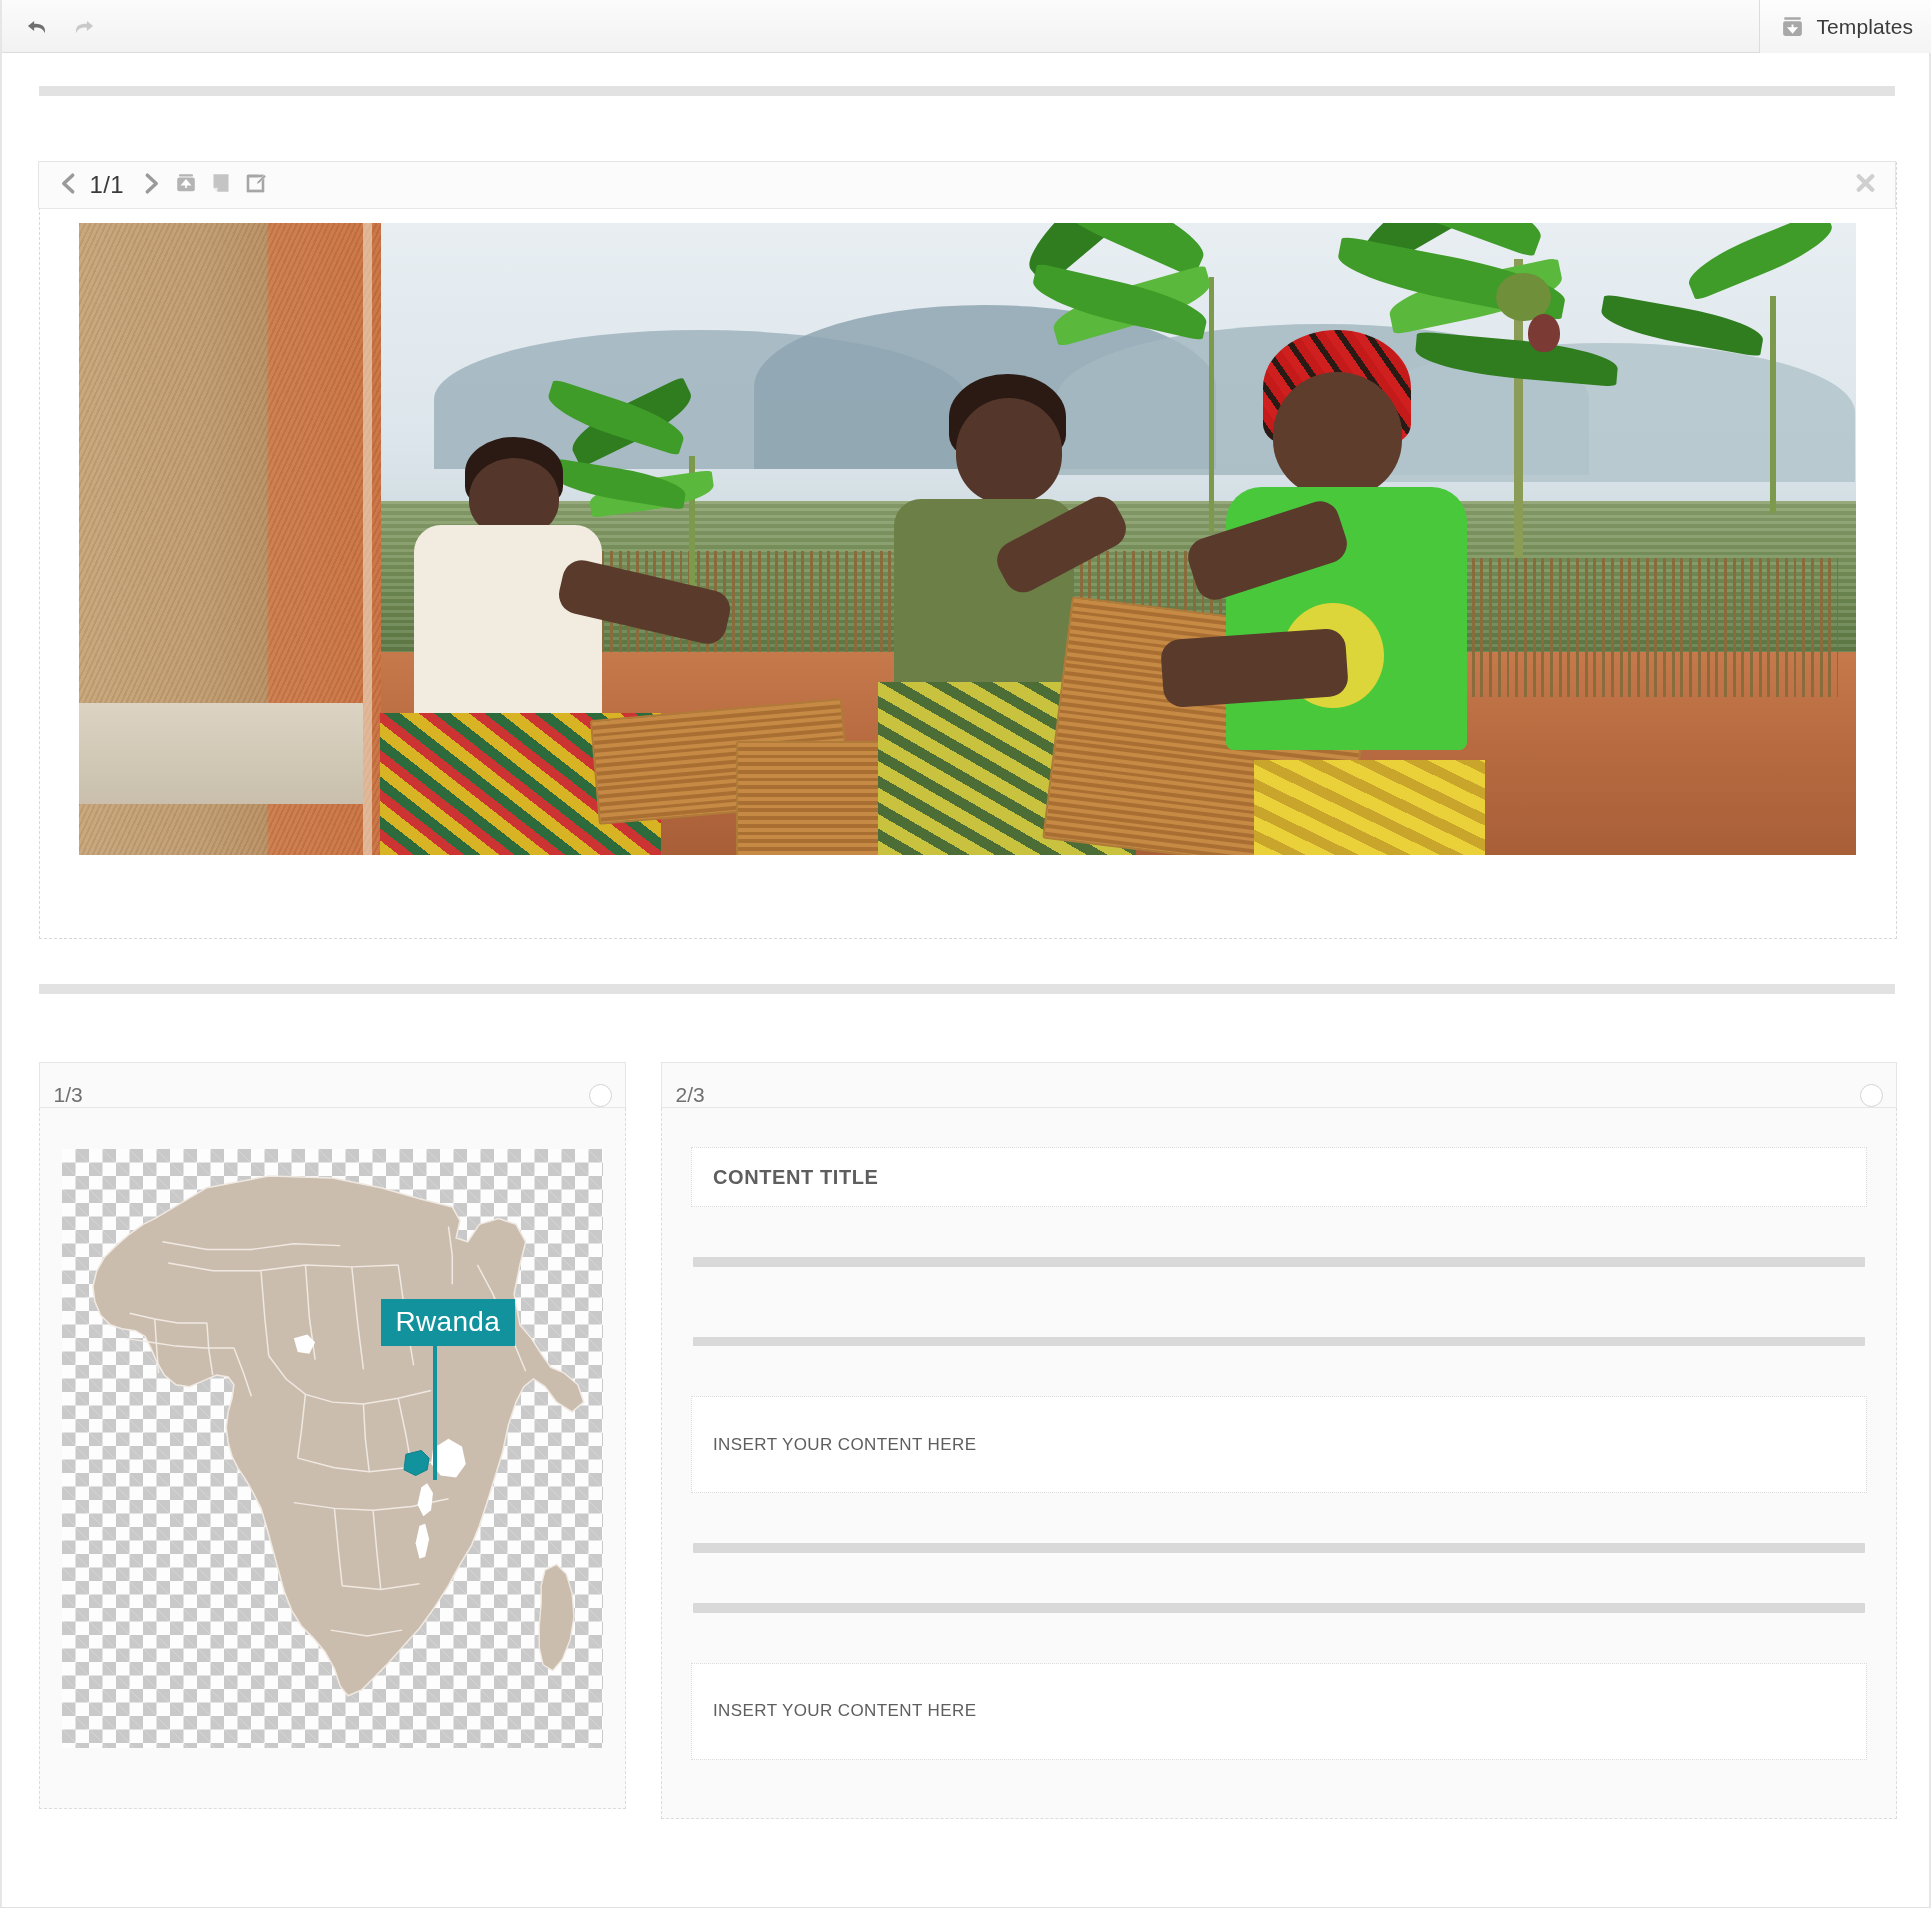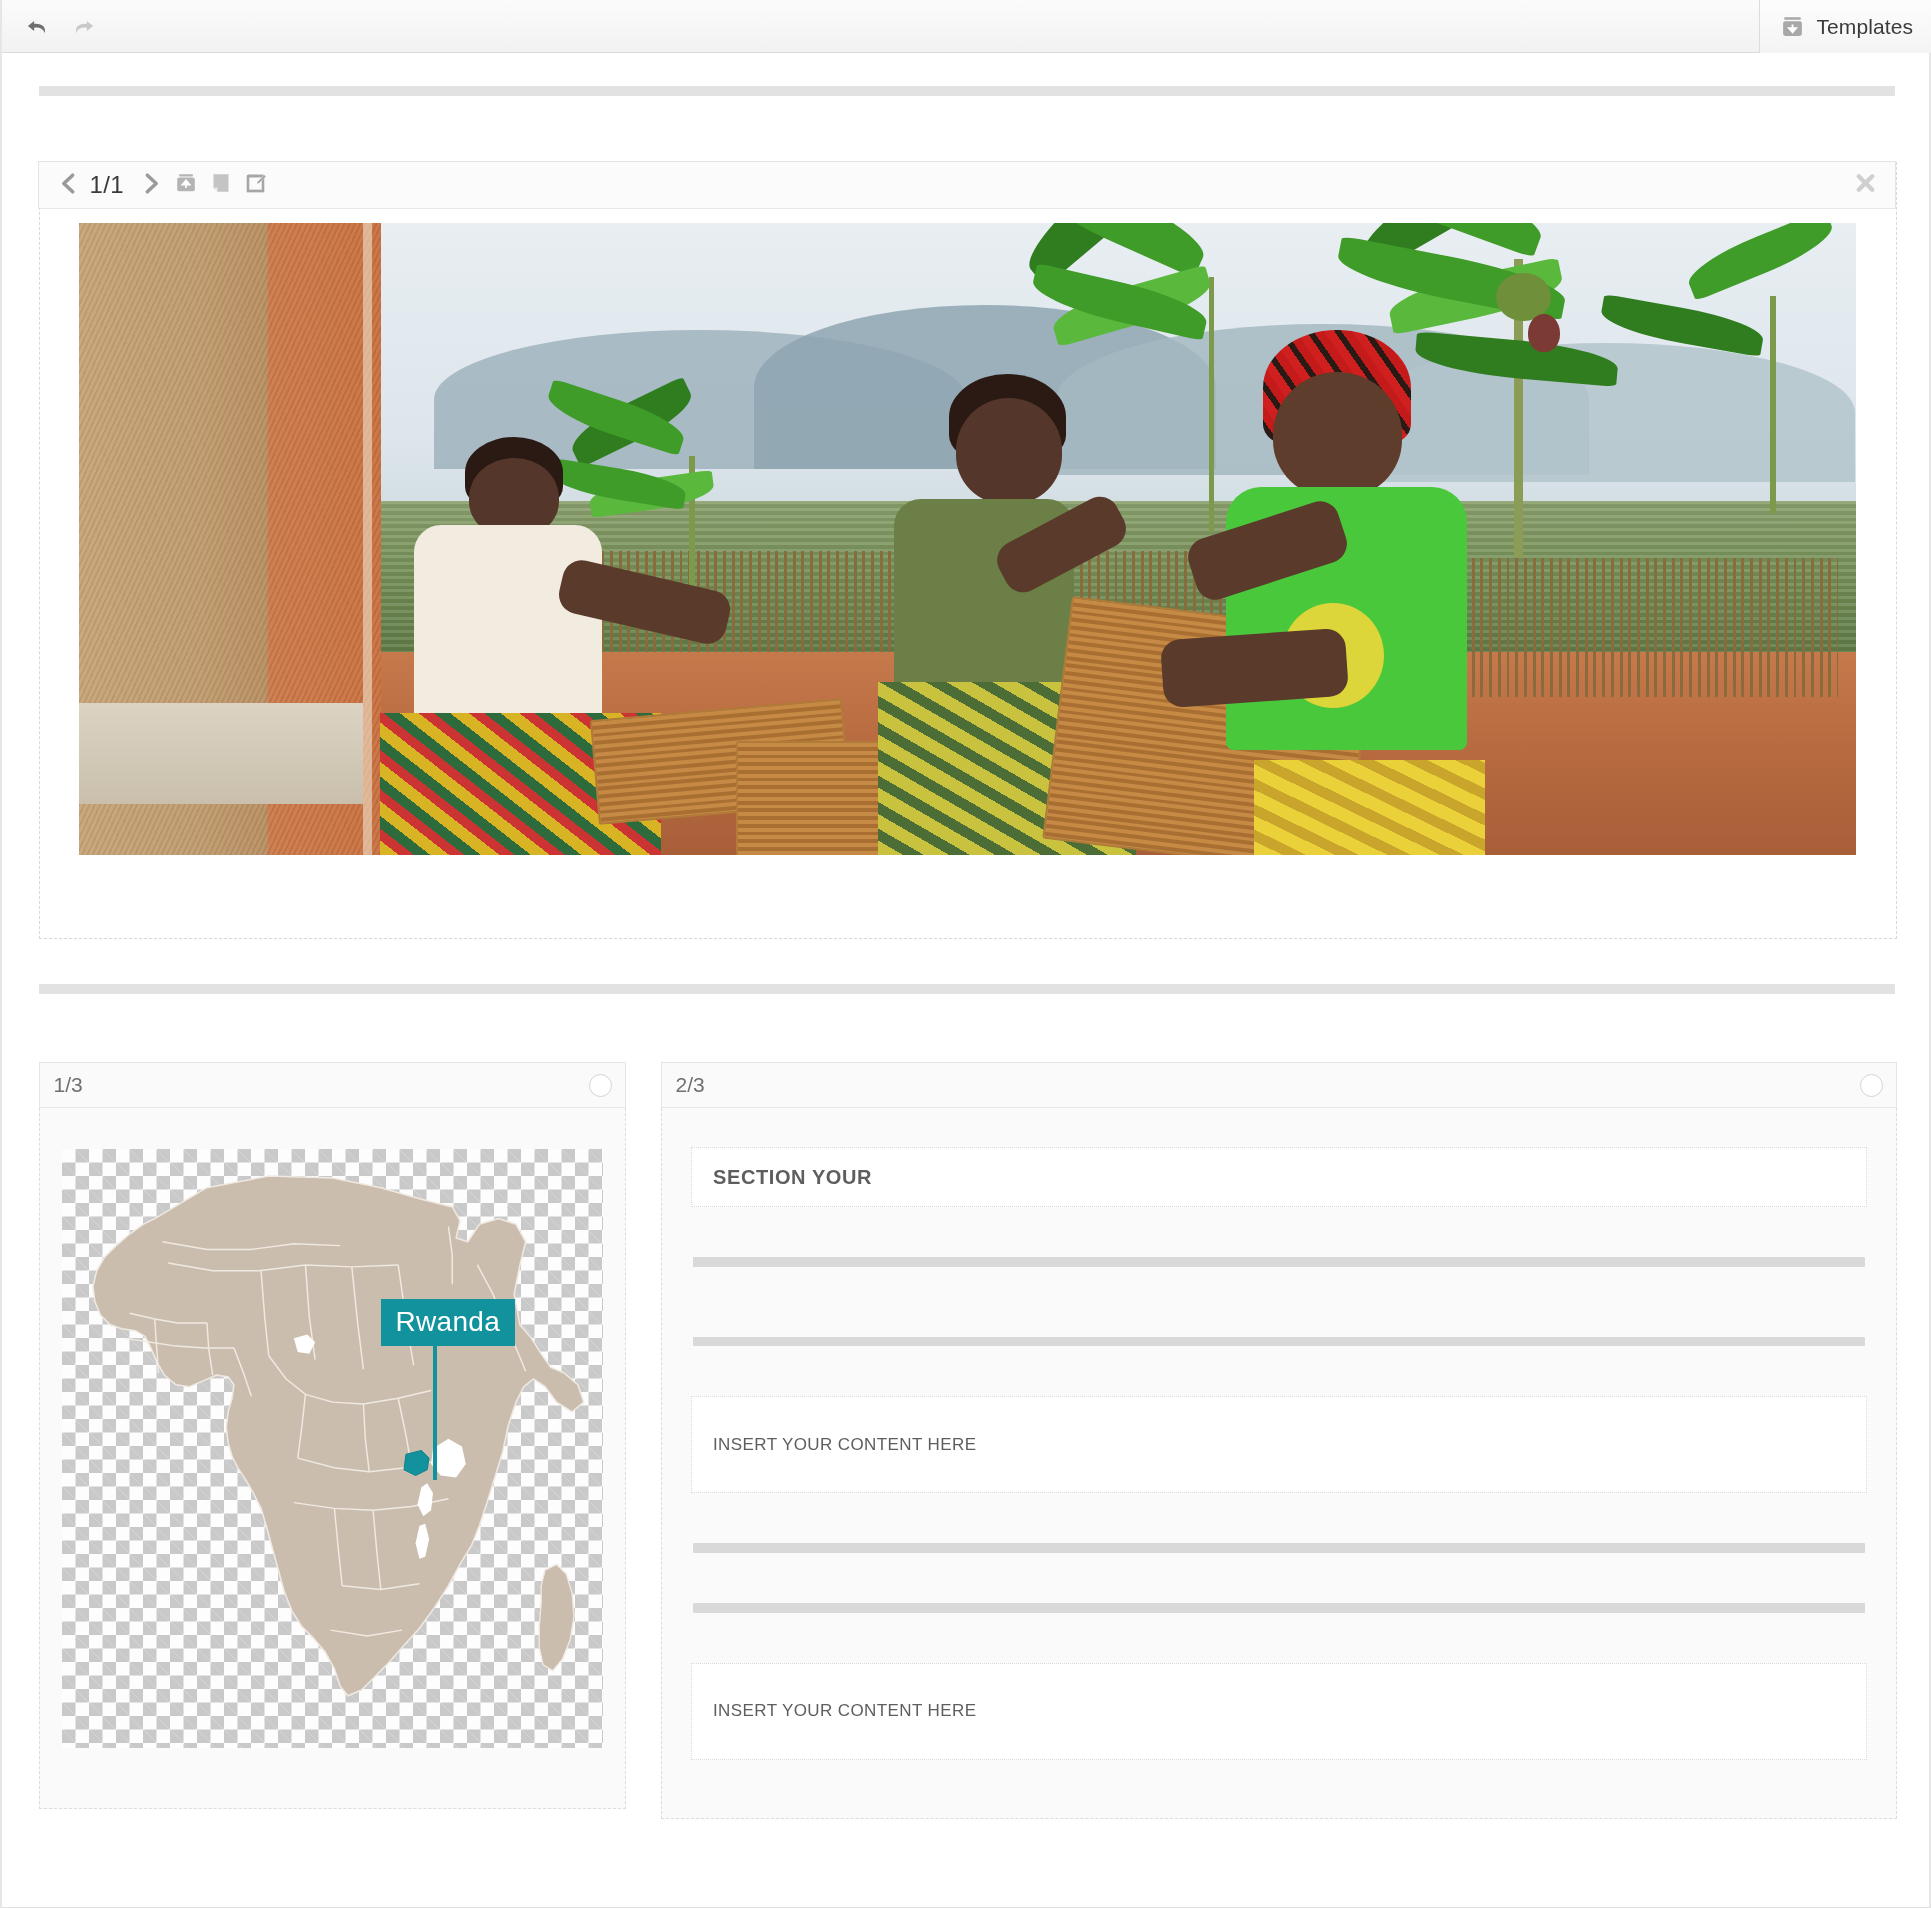--- a/index.html
+++ b/index.html
@@ -135,21 +135,21 @@
   
   .panels{
     position:absolute;left:37px;top:1062px;width:1858px;
     display:flex;gap:35px;align-items:flex-start;
   }
   .panel{background:#ffffff;}
   .panel-left{width:587px;}
   .panel-right{width:1236px;background:#8b5cf6;}
   .panel-head{
     height:46px;border:1px solid #e6e6e6;background:#fafafa;
-    display:flex;align-items:center;justify-content:space-between;
+    display:flex;align-items:flex-end;justify-content:space-between;
     padding:0 13.5px 0 13.5px;box-sizing:border-box;
   }
   .panel-head-label{font-size:21px;color:#707070;}
   .panel-radio{
     width:21px;height:21px;border-radius:50%;border:1px solid #d4d4d4;background:#fff;
     cursor:pointer;
   }
   .panel-body-left{
     border:1.9px dashed #dcdcdc;border-top:none;background:#fafafa;
     padding:41px 0 60px 0;display:flex;justify-content:center;box-sizing:border-box;
@@ -447,21 +447,21 @@
     </div>
 
     <div class="panel panel-right">
       <div class="panel-head">
         <span class="panel-head-label">2/3</span>
         <span class="panel-radio"></span>
       </div>
       <div class="panel-body-right">
 
         <div class="content-box box-title">
-          <span class="ct">SECTION YOUR</span>
+          <span class="ct">CONTENT TITLE</span>
         </div>
 
         <div class="gap-md"></div>
         <div class="divider"></div>
         <div class="gap-lg"></div>
         <div class="divider"></div>
         <div class="gap-md"></div>
 
         <div class="content-box box-content">
           <span class="ct">INSERT YOUR CONTENT HERE</span>

